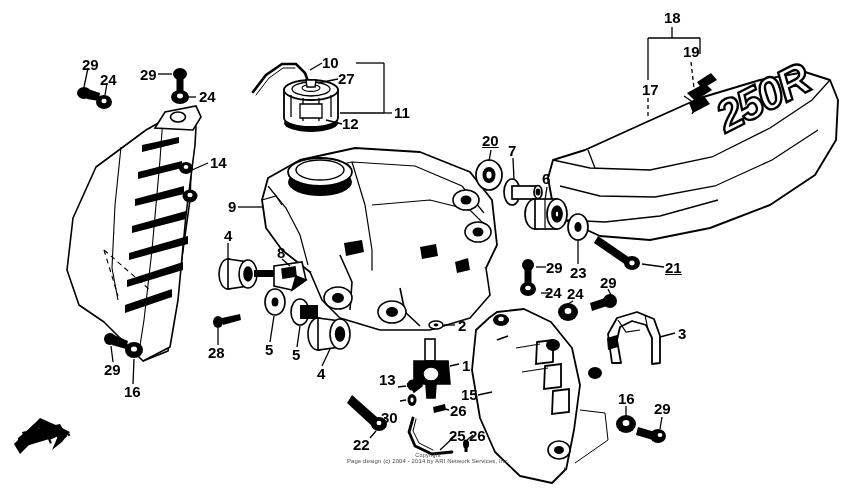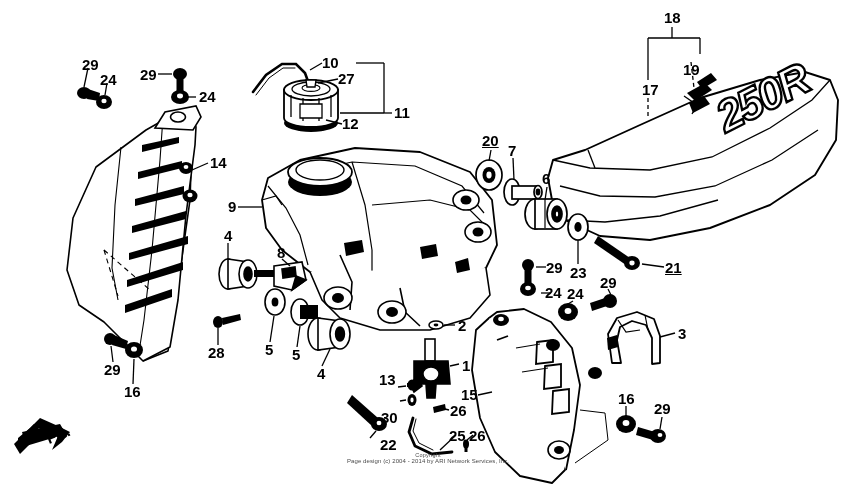--- a/index.html
+++ b/index.html
@@ -475,36 +475,36 @@
   <div class="callout" style="left:317px;top:366px;">4</div>
   <div class="callout" style="left:104px;top:362px;">29</div>
   <div class="callout" style="left:124px;top:384px;">16</div>
   <div class="callout" style="left:458px;top:318px;">2</div>
   <div class="callout" style="left:462px;top:358px;">1</div>
   <div class="callout" style="left:379px;top:372px;">13</div>
   <div class="callout" style="left:381px;top:394px;margin-top:16px;">30</div>
   <div class="callout" style="left:450px;top:403px;">26</div>
   <div class="callout" style="left:449px;top:428px;">25</div>
   <div class="callout" style="left:469px;top:428px;">26</div>
-  <div class="callout" style="left:380px;top:437px;">22</div>
+  <div class="callout" style="left:353px;top:437px;">22</div>
   <div class="callout" style="left:461px;top:387px;">15</div>
   <div class="callout" style="left:482px;top:133px;text-decoration:underline;">20</div>
   <div class="callout" style="left:508px;top:143px;">7</div>
   <div class="callout" style="left:542px;top:171px;">6</div>
   <div class="callout" style="left:570px;top:265px;">23</div>
   <div class="callout" style="left:546px;top:260px;">29</div>
   <div class="callout" style="left:600px;top:275px;">29</div>
   <div class="callout" style="left:665px;top:260px;text-decoration:underline;">21</div>
   <div class="callout" style="left:545px;top:285px;">24</div>
   <div class="callout" style="left:567px;top:286px;">24</div>
   <div class="callout" style="left:678px;top:326px;">3</div>
   <div class="callout" style="left:618px;top:391px;">16</div>
   <div class="callout" style="left:654px;top:401px;">29</div>
   <div class="callout" style="left:664px;top:10px;text-align:right;">18</div>
-  <div class="callout" style="left:683px;top:62px;">19</div>
+  <div class="callout" style="left:683px;top:44px;">19</div>
   <div class="callout" style="left:642px;top:82px;">17</div>
 
   <div class="fr-text" style="left:46px;top:426px;">FR.</div>
 
   <div class="copy" style="left:283px;top:452px;width:290px;">
     <span class="l1">Copyright</span>
     <span class="l2">Page design (c) 2004 - 2014 by ARI Network Services, Inc.</span>
   </div>
 
 </div>

